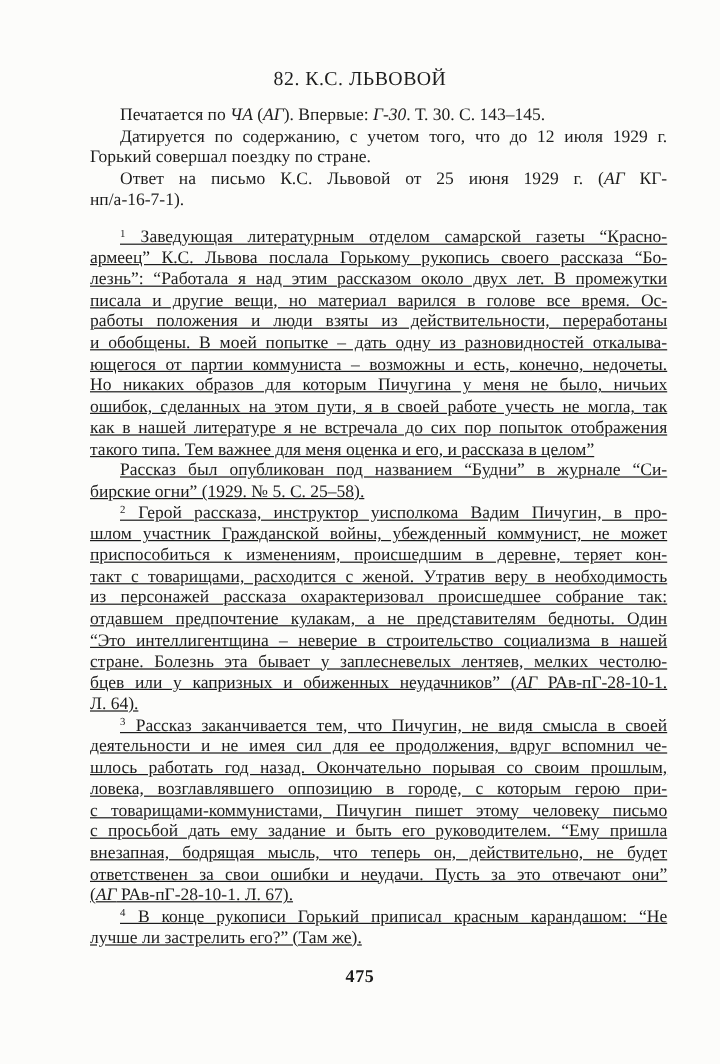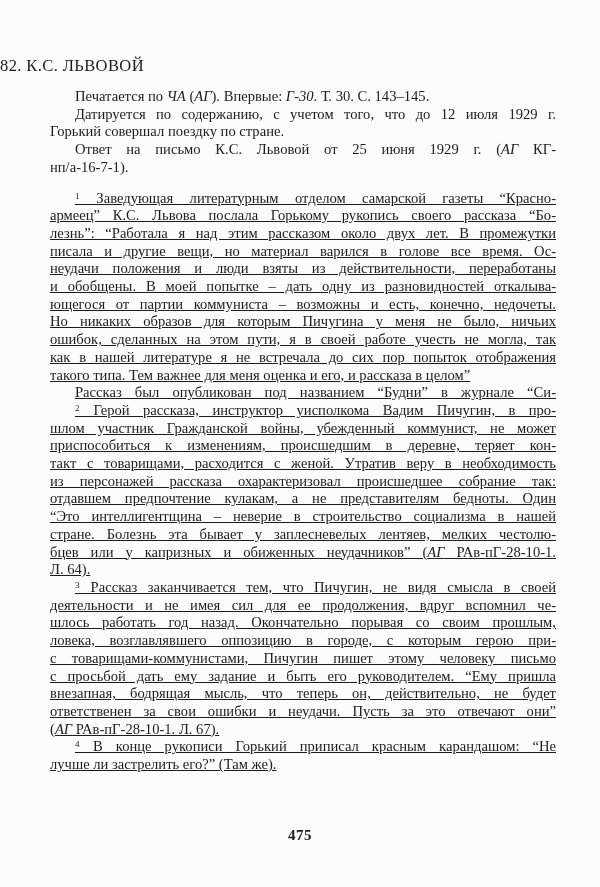--- a/index.html
+++ b/index.html
@@ -5,39 +5,40 @@
   html,body{margin:0;padding:0;}
   body{
     width:600px;height:887px;
     background:#fcfcfa;
     font-family:"Liberation Serif","DejaVu Serif",serif;
     color:#1c1c1c;
   }
   .page{position:relative;width:600px;height:887px;overflow:hidden;background:#fcfcfa;}
   .title{
     padding-top:56px;
+    text-align:center;
     font-size:16.5px;
     letter-spacing:.4px;
     line-height:20px;
     white-space:pre;
   }
   .flow{
-    margin:12px 44px 0 50px;
+    margin:12px 44px 0 75px;
     font-size:14.6px;
     line-height:17.7px;
   }
   .notes{margin-top:13px;text-decoration:underline;}
   .para{margin:0;}
   .line{text-align:justify;text-align-last:justify;}
   .line.last{text-align-last:left;}
   .line.indent{text-indent:25px;}
   .i{font-style:italic;}
   .sup{font-size:9px;vertical-align:4.5px;line-height:0;letter-spacing:.5px;}
   .folio{
-    position:absolute;left:0;right:0;top:827px;
+    position:absolute;left:0;right:0;top:806px;
     text-align:center;
     font-size:15px;
     font-weight:bold;
     letter-spacing:.5px;
   }
 </style>
 </head>
 <body>
 
 <div class="page">
@@ -54,30 +55,31 @@
         <div class="line indent"><span class="">Ответ на письмо К.С. Львовой от 25 июня 1929 г. (</span><span class="i">АГ</span><span class=""> КГ-</span></div>
         <div class="line last"><span class="">нп/а-16-7-1).</span></div>
       </div>
     </div>
   <div class="flow notes" id="notes-block">
       <div class="para">
         <div class="line indent"><span class=" sup">1</span><span class=""> Заведующая литературным отделом самарской газеты “Красно-</span></div>
         <div class="line"><span class="">армеец” К.С. Львова послала Горькому рукопись своего рассказа “Бо-</span></div>
         <div class="line"><span class="">лезнь”: “Работала я над этим рассказом около двух лет. В промежутки</span></div>
         <div class="line"><span class="">писала и другие вещи, но материал варился в голове все время. Ос-</span></div>
-        <div class="line"><span class="">неудачи положения и люди взяты из действительности, переработаны</span></div>
+        <div class="line"><span class="">работы положения и люди взяты из действительности, переработаны</span></div>
         <div class="line"><span class="">и обобщены. В моей попытке – дать одну из разновидностей откалыва-</span></div>
         <div class="line"><span class="">ющегося от партии коммуниста – возможны и есть, конечно, недочеты.</span></div>
         <div class="line"><span class="">Но никаких образов для которым Пичугина у меня не было, ничьих</span></div>
         <div class="line"><span class="">ошибок, сделанных на этом пути, я в своей работе учесть не могла, так</span></div>
         <div class="line"><span class="">как в нашей литературе я не встречала до сих пор попыток отображения</span></div>
         <div class="line last"><span class="">такого типа. Тем важнее для меня оценка и его, и рассказа в целом”</span></div>
       </div>
       <div class="para">
         <div class="line indent"><span class="">Рассказ был опубликован под названием “Будни” в журнале “Си-</span></div>
+        <div class="line last"><span class="">бирские огни” (1929. № 5. С. 25–58).</span></div>
       </div>
       <div class="para">
         <div class="line indent"><span class=" sup">2</span><span class=""> Герой рассказа, инструктор уисполкома Вадим Пичугин, в про-</span></div>
         <div class="line"><span class="">шлом участник Гражданской войны, убежденный коммунист, не может</span></div>
         <div class="line"><span class="">приспособиться к изменениям, происшедшим в деревне, теряет кон-</span></div>
         <div class="line"><span class="">такт с товарищами, расходится с женой. Утратив веру в необходимость</span></div>
         <div class="line"><span class="">из персонажей рассказа охарактеризовал происшедшее собрание так:</span></div>
         <div class="line"><span class="">отдавшем предпочтение кулакам, а не представителям бедноты. Один</span></div>
         <div class="line"><span class="">“Это интеллигентщина – неверие в строительство социализма в нашей</span></div>
         <div class="line"><span class="">стране. Болезнь эта бывает у заплесневелых лентяев, мелких честолю-</span></div>

